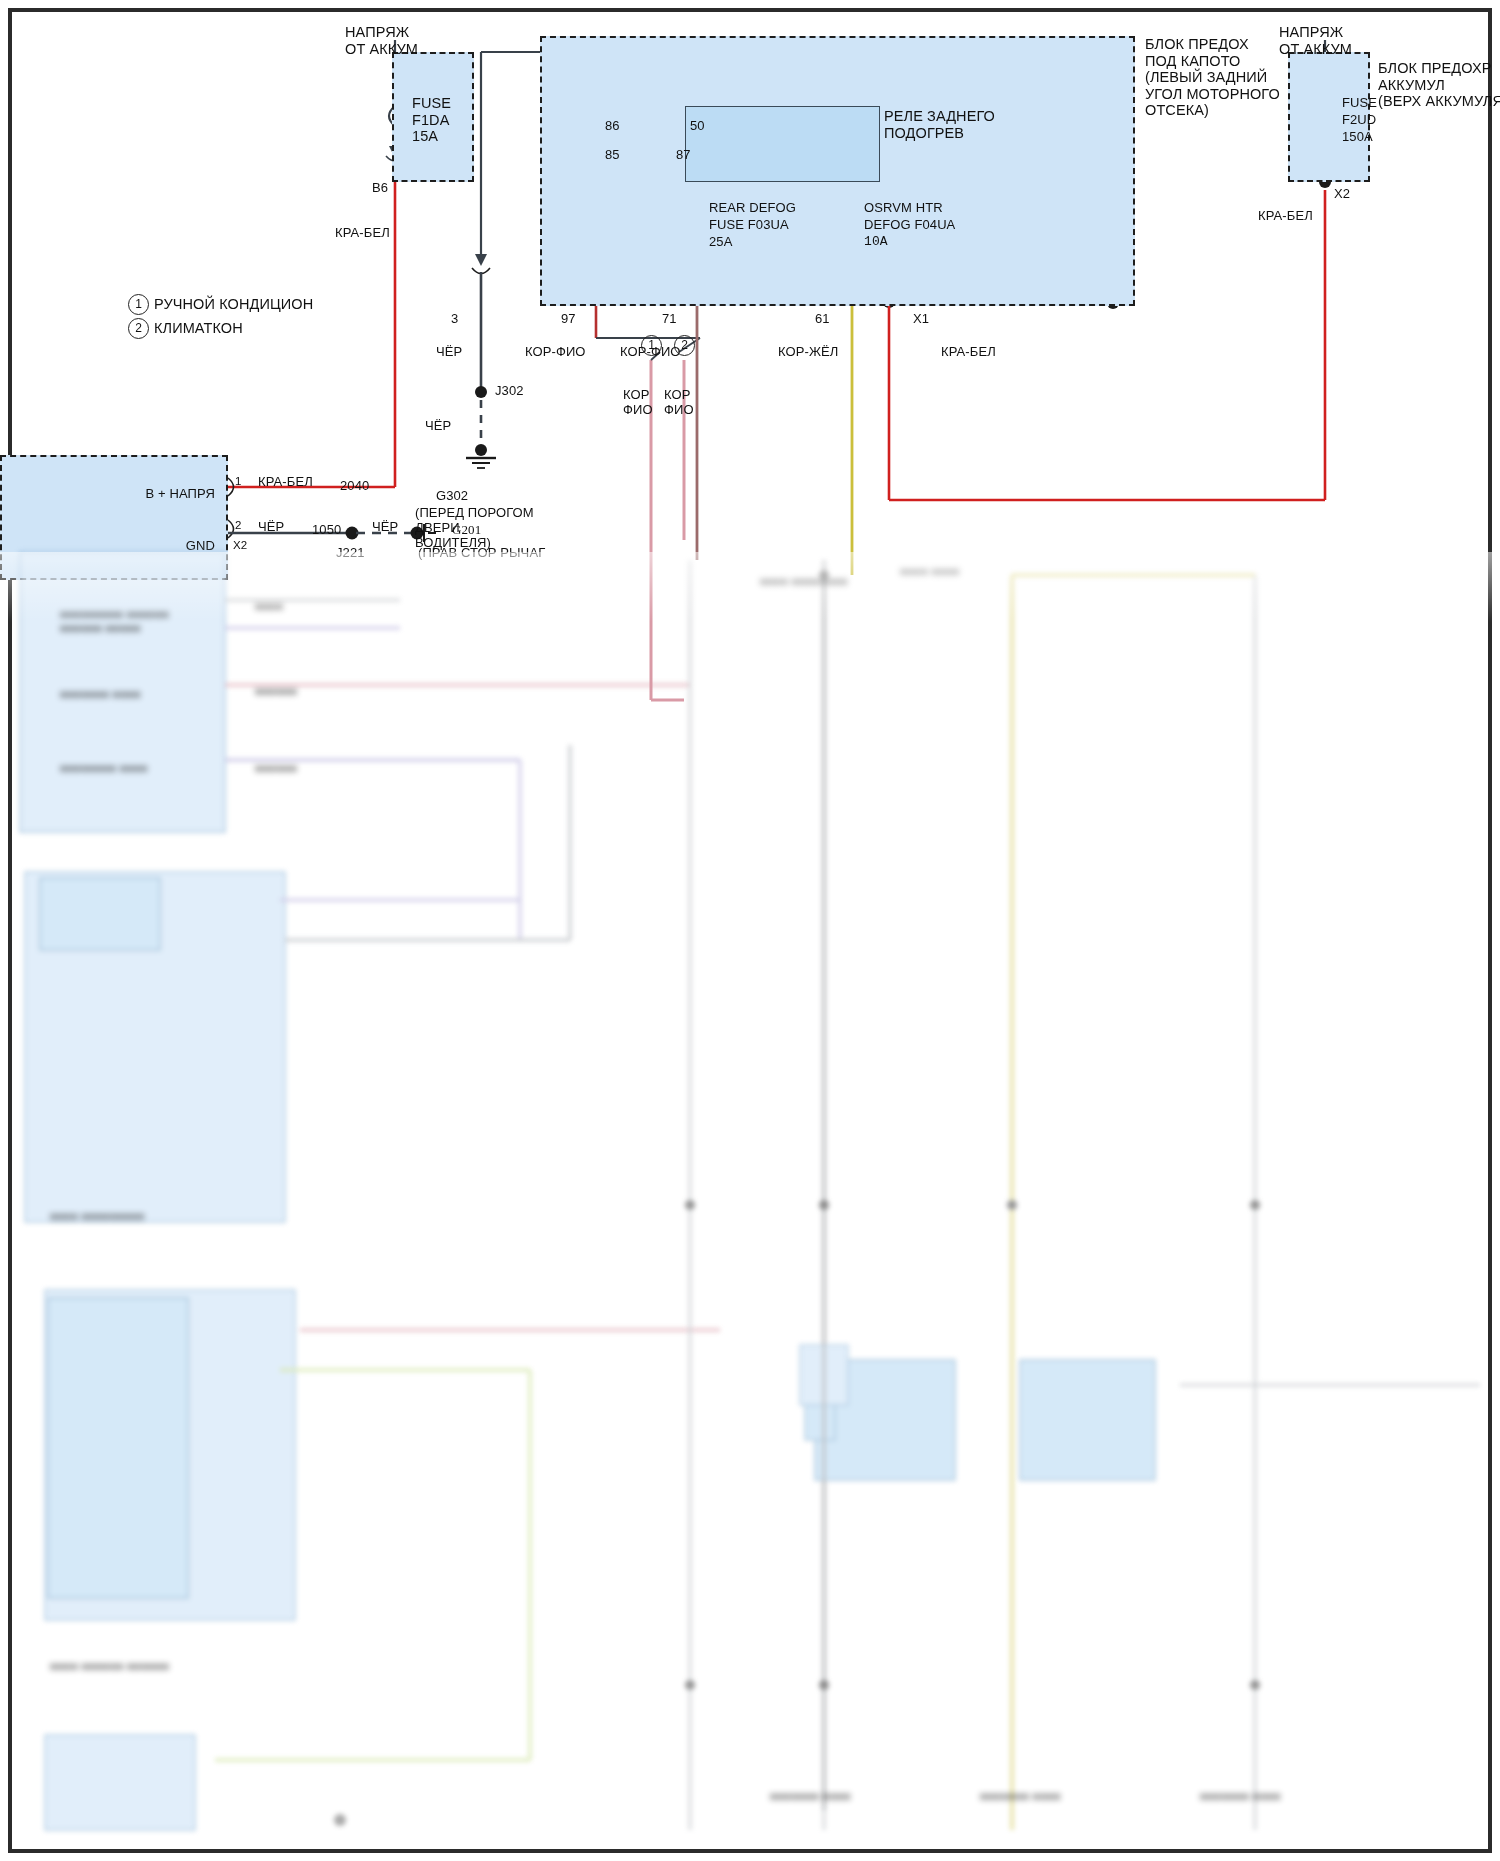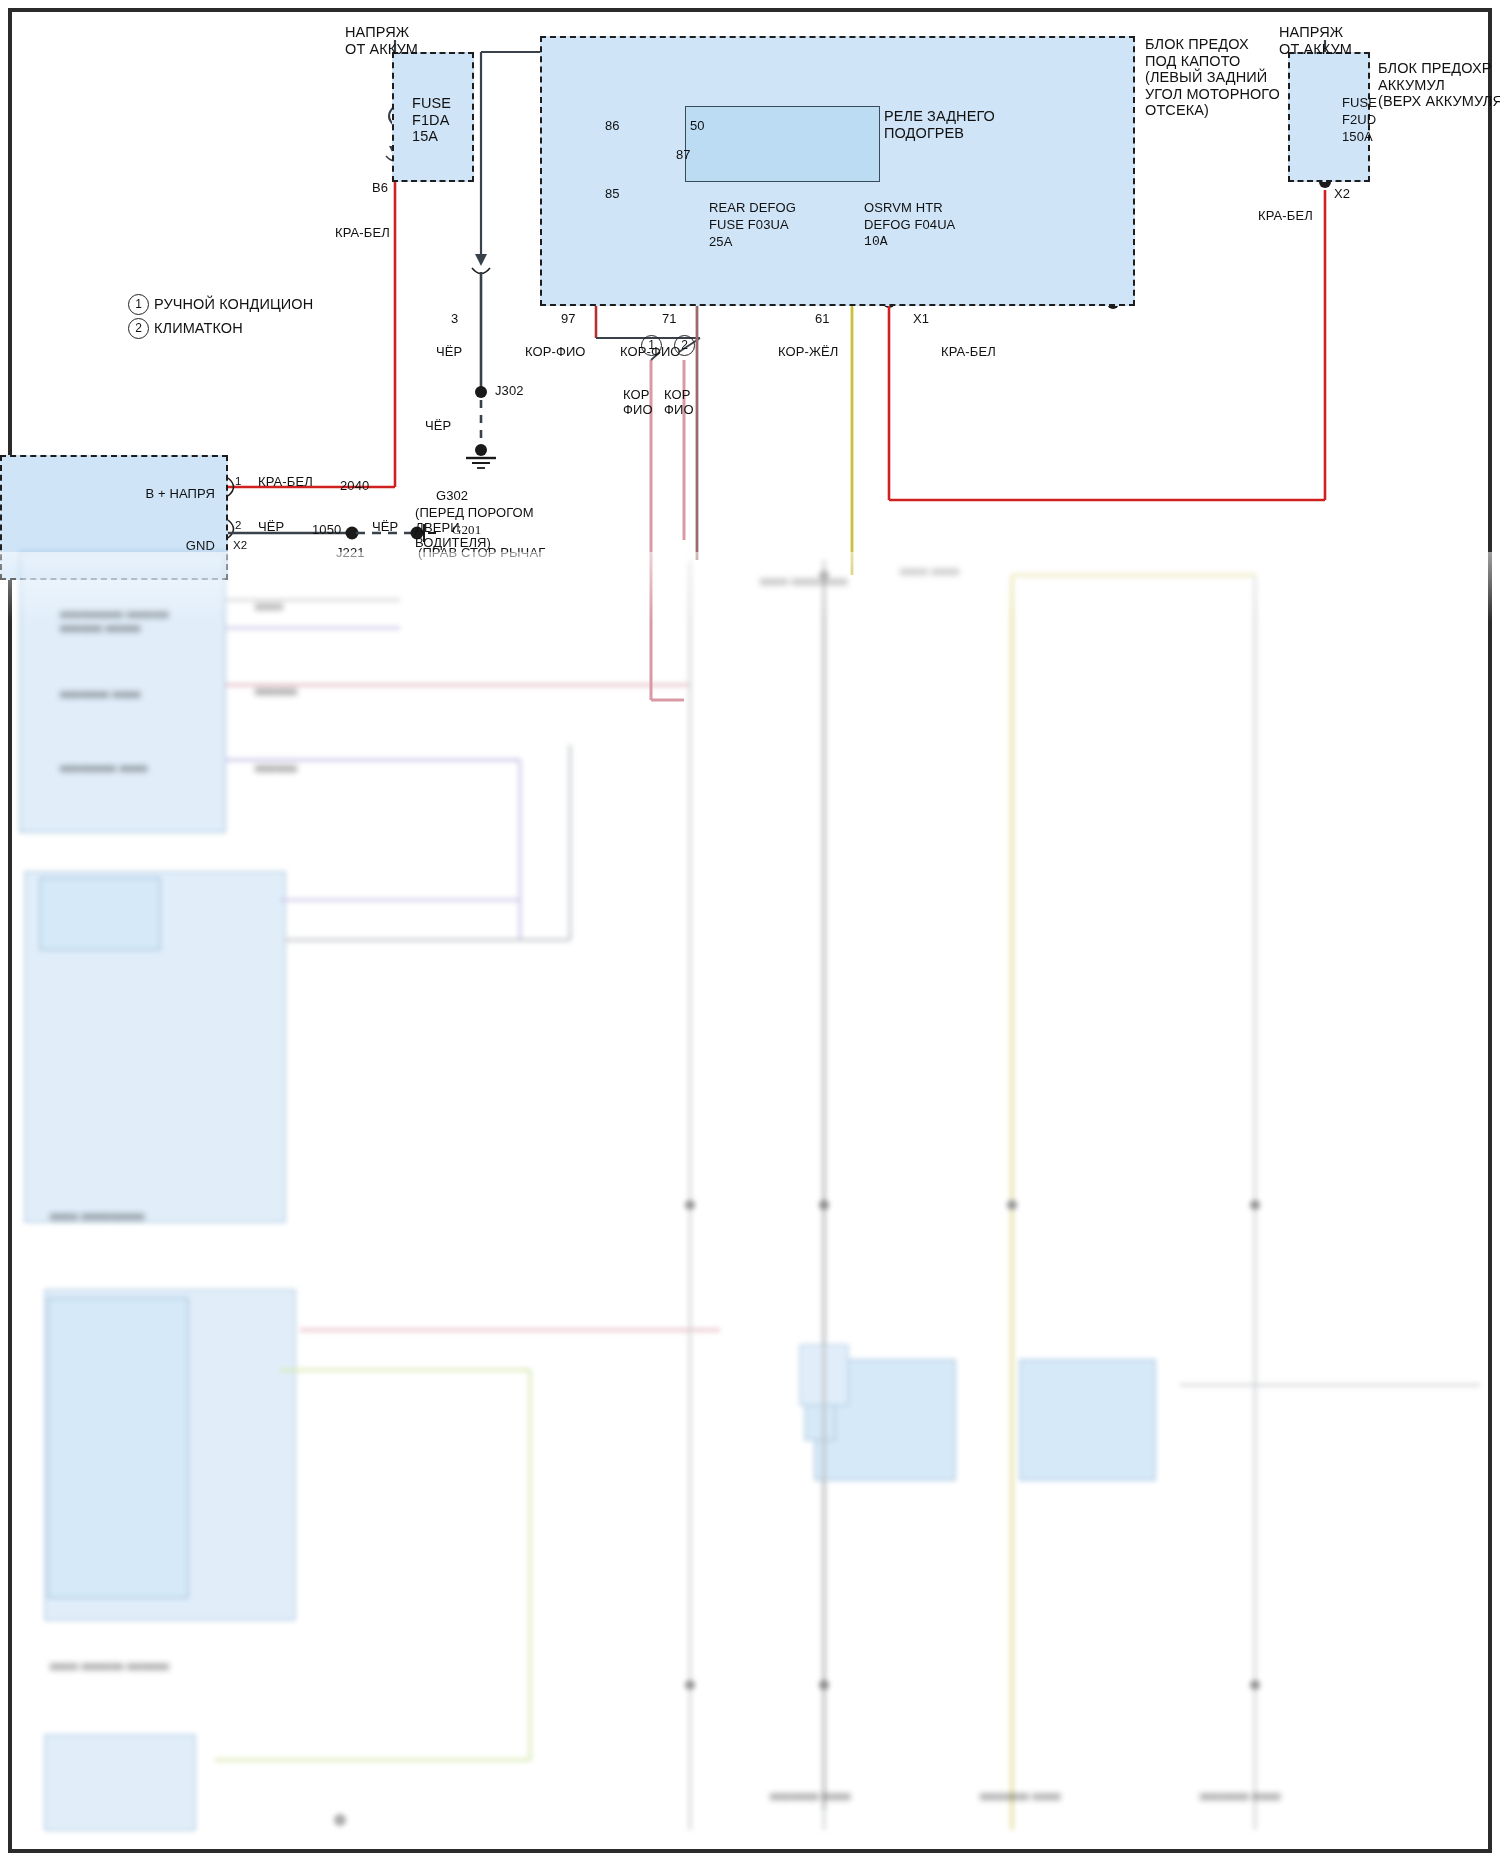--- a/index.html
+++ b/index.html
@@ -154,21 +154,21 @@
   <div class="lbl" style="left:412px;top:95px;">FUSE
 F1DA
 15A</div>
   <div class="lbl sm" style="left:372px;top:180px;">B6</div>
   <div class="lbl sm" style="left:335px;top:225px;">КРА-БЕЛ</div>
 
   <div class="lbl" style="left:884px;top:108px;">РЕЛЕ ЗАДНЕГО
 ПОДОГРЕВ</div>
   <div class="lbl sm" style="left:605px;top:118px;">86</div>
   <div class="lbl sm" style="left:690px;top:118px;">50</div>
-  <div class="lbl sm" style="left:605px;top:147px;margin-top:39px;">85</div>
+  <div class="lbl sm" style="left:605px;top:147px;">85</div>
   <div class="lbl sm" style="left:676px;top:147px;">87</div>
 
   <div class="lbl" style="left:1145px;top:36px;">БЛОК ПРЕДОХ
 ПОД КАПОТО
 (ЛЕВЫЙ ЗАДНИЙ
 УГОЛ МОТОРНОГО
 ОТСЕКА)</div>
 
   <div class="lbl sm" style="left:709px;top:200px;">REAR DEFOG</div>
   <div class="lbl sm" style="left:709px;top:217px;">FUSE F03UA</div>

